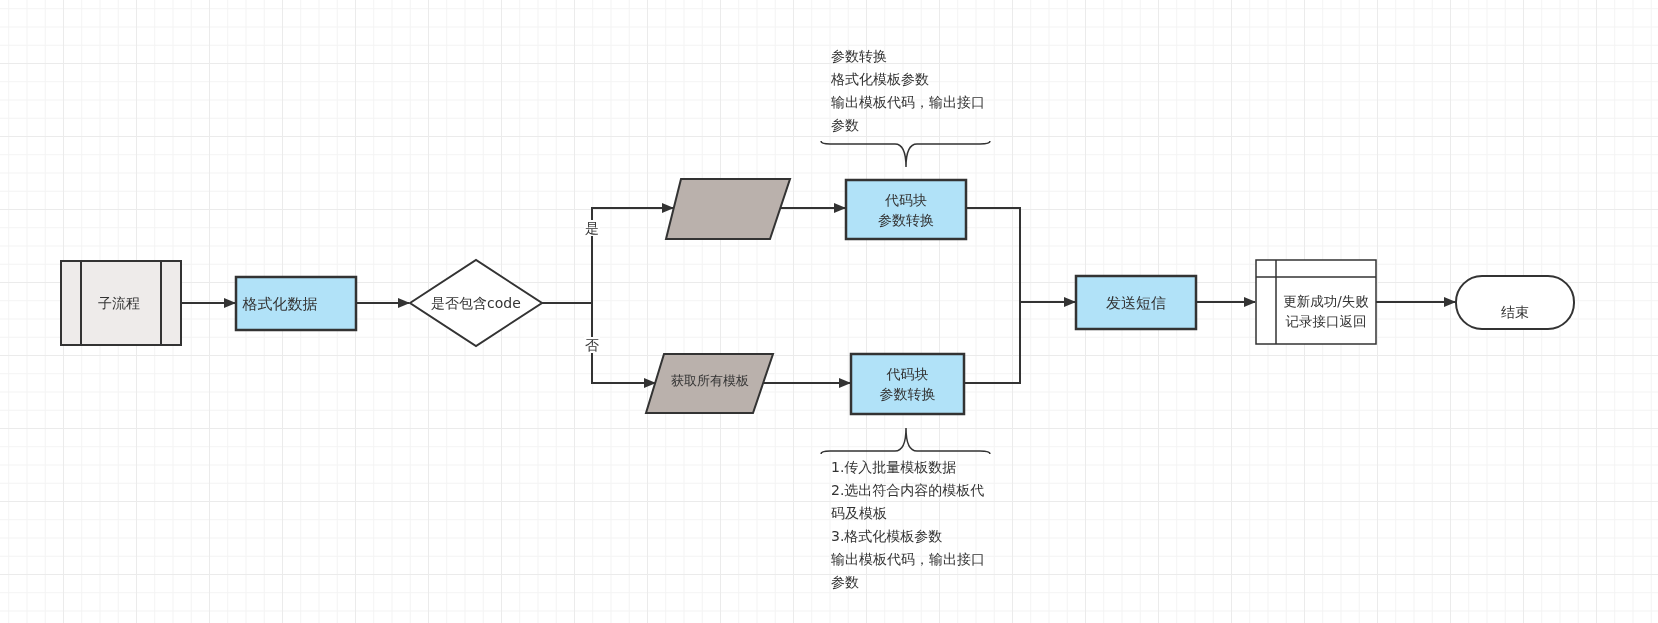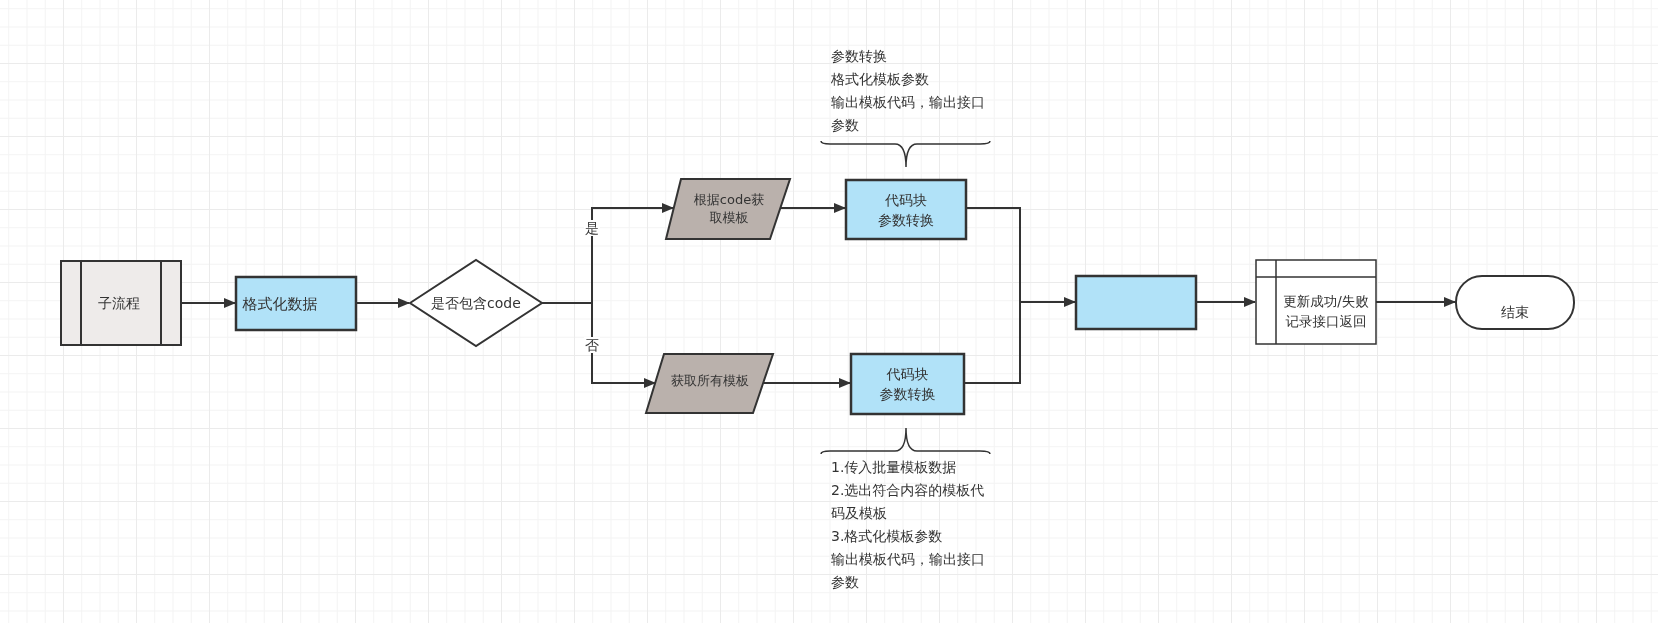--- a/index.html
+++ b/index.html
@@ -70,27 +70,26 @@
     <line x1="1376" y1="302" x2="1455" y2="302" marker-end="url(#arr)"></line>
   </g>
 
   <path d="M821,141 Q821,144 830,144 L895,144 Q906,144 906,167 Q906,144 917,144 L980,144 Q990,144 990,141" fill="none" stroke="#333" stroke-width="1.5"></path>
   <path d="M821,454 Q821,451 830,451 L895,451 Q906,451 906,428 Q906,451 917,451 L980,451 Q990,451 990,454" fill="none" stroke="#333" stroke-width="1.5"></path>
 </svg>
 
 <div class="lbl" style="left:81px;top:261px;width:76px;height:84px;">子流程</div>
 <div class="lbl" style="left:220px;top:277px;width:120px;height:53px;font-size:15px;">格式化数据</div>
 <div class="lbl" style="left:416px;top:290px;width:120px;height:26px;text-align:right;">是否包含code</div>
-<div class="lbl" style="left:676px;top:186px;width:106px;height:46px;white-space:pre-line;font-size:13px;line-height:18px;">根据code获
-取模板</div>
 <div class="lbl" style="left:656px;top:368px;width:108px;height:26px;font-size:13px;">获取所有模板</div>
 <div class="lbl" style="left:846px;top:180px;width:120px;height:59px;white-space:pre-line;">代码块
 参数转换</div>
 <div class="lbl" style="left:851px;top:354px;width:113px;height:60px;white-space:pre-line;">代码块
 参数转换</div>
+<div class="lbl" style="left:1076px;top:276px;width:120px;height:53px;font-size:15px;">发送短信</div>
 <div class="lbl" style="left:1274px;top:277px;width:104px;height:67px;white-space:pre-line;font-size:13.5px;line-height:20px;">更新成功/失败
 记录接口返回</div>
 <div class="lbl" style="left:1456px;top:284px;width:118px;height:55px;">结束</div>
 
 <div class="edge-lbl" style="left:584px;top:220px;">是</div>
 <div class="edge-lbl" style="left:584px;top:337px;">否</div>
 
 <div class="note" style="left:831px;top:45px;width:200px;">参数转换
 格式化模板参数
 输出模板代码，输出接口

